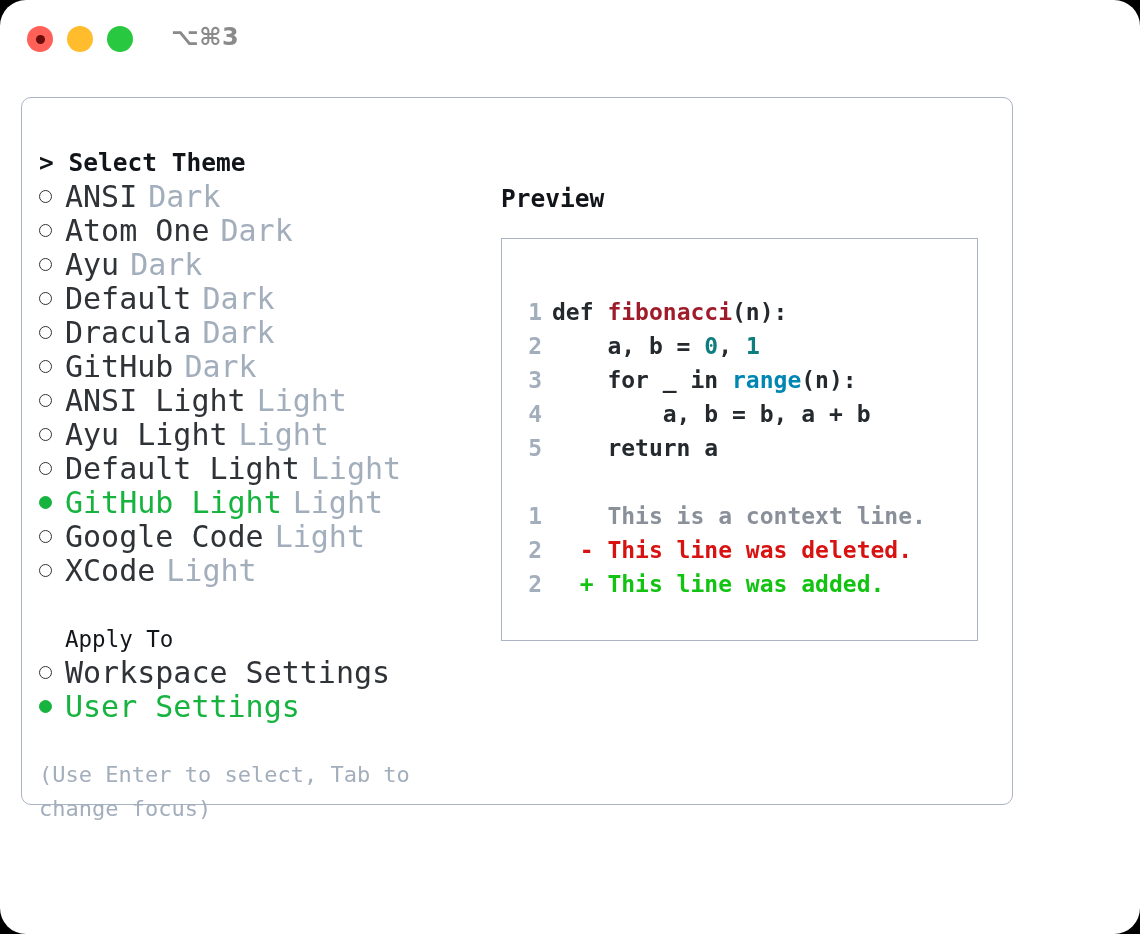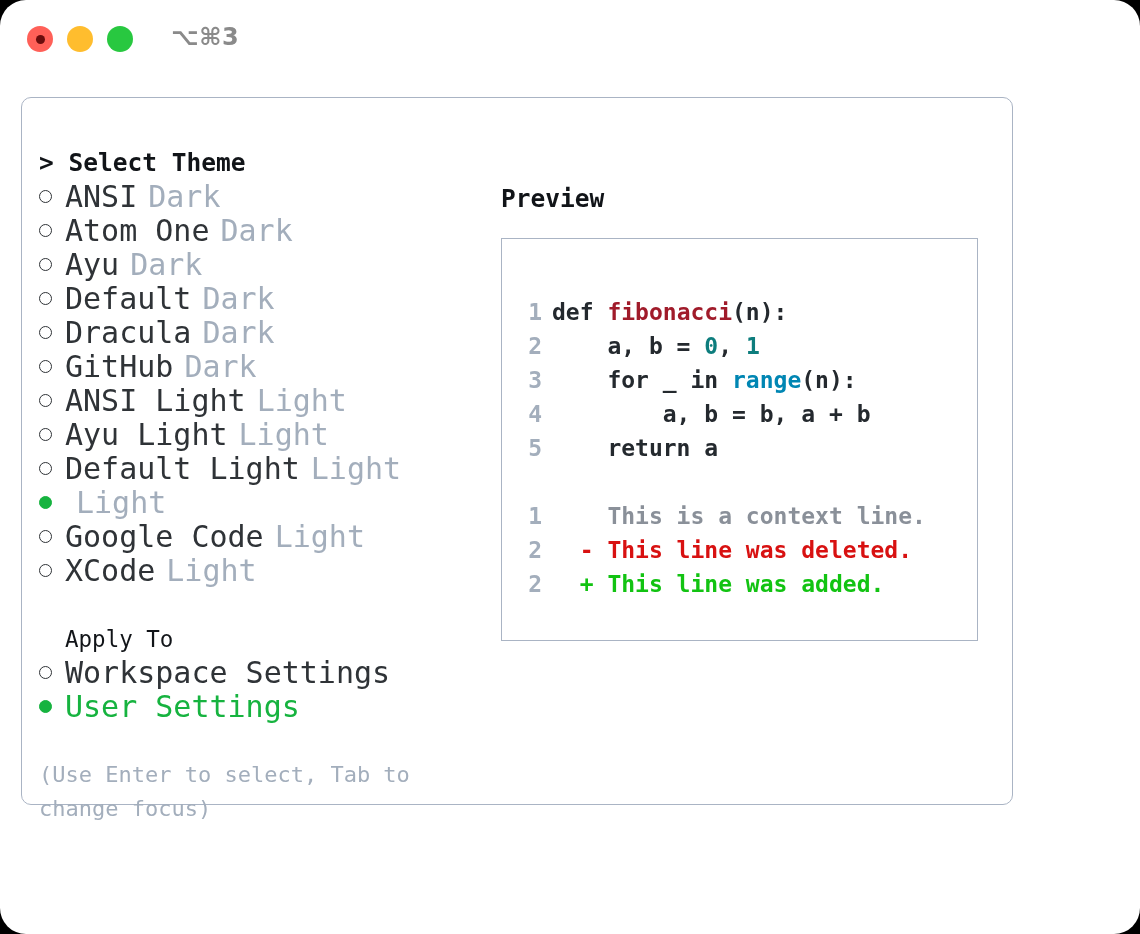--- a/index.html
+++ b/index.html
@@ -232,21 +232,21 @@
         <div id="theme-list">
             <div class="theme-row"><span class="radio"></span><span class="theme-name">ANSI</span><span class="theme-tag">Dark</span></div>
             <div class="theme-row"><span class="radio"></span><span class="theme-name">Atom One</span><span class="theme-tag">Dark</span></div>
             <div class="theme-row"><span class="radio"></span><span class="theme-name">Ayu</span><span class="theme-tag">Dark</span></div>
             <div class="theme-row"><span class="radio"></span><span class="theme-name">Default</span><span class="theme-tag">Dark</span></div>
             <div class="theme-row"><span class="radio"></span><span class="theme-name">Dracula</span><span class="theme-tag">Dark</span></div>
             <div class="theme-row"><span class="radio"></span><span class="theme-name">GitHub</span><span class="theme-tag">Dark</span></div>
             <div class="theme-row"><span class="radio"></span><span class="theme-name">ANSI Light</span><span class="theme-tag">Light</span></div>
             <div class="theme-row"><span class="radio"></span><span class="theme-name">Ayu Light</span><span class="theme-tag">Light</span></div>
             <div class="theme-row"><span class="radio"></span><span class="theme-name">Default Light</span><span class="theme-tag">Light</span></div>
-            <div class="theme-row selected"><span class="radio"></span><span class="theme-tag">Light</span></div>
+            <div class="theme-row selected"><span class="radio"></span><span class="theme-name">GitHub Light</span><span class="theme-tag">Light</span></div>
             <div class="theme-row"><span class="radio"></span><span class="theme-name">Google Code</span><span class="theme-tag">Light</span></div>
             <div class="theme-row"><span class="radio"></span><span class="theme-name">XCode</span><span class="theme-tag">Light</span></div>
           </div>
 
         <div class="section-gap"></div>
 
         <div class="apply-header">Apply To</div>
 
         <div id="apply-list">
             <div class="theme-row"><span class="radio"></span><span class="theme-name">Workspace Settings</span></div>

